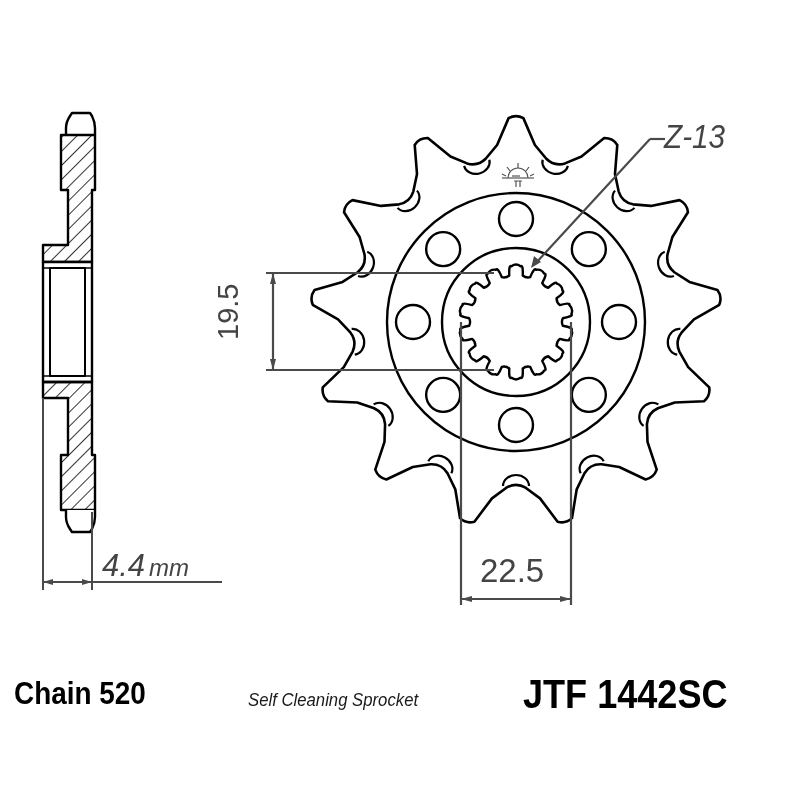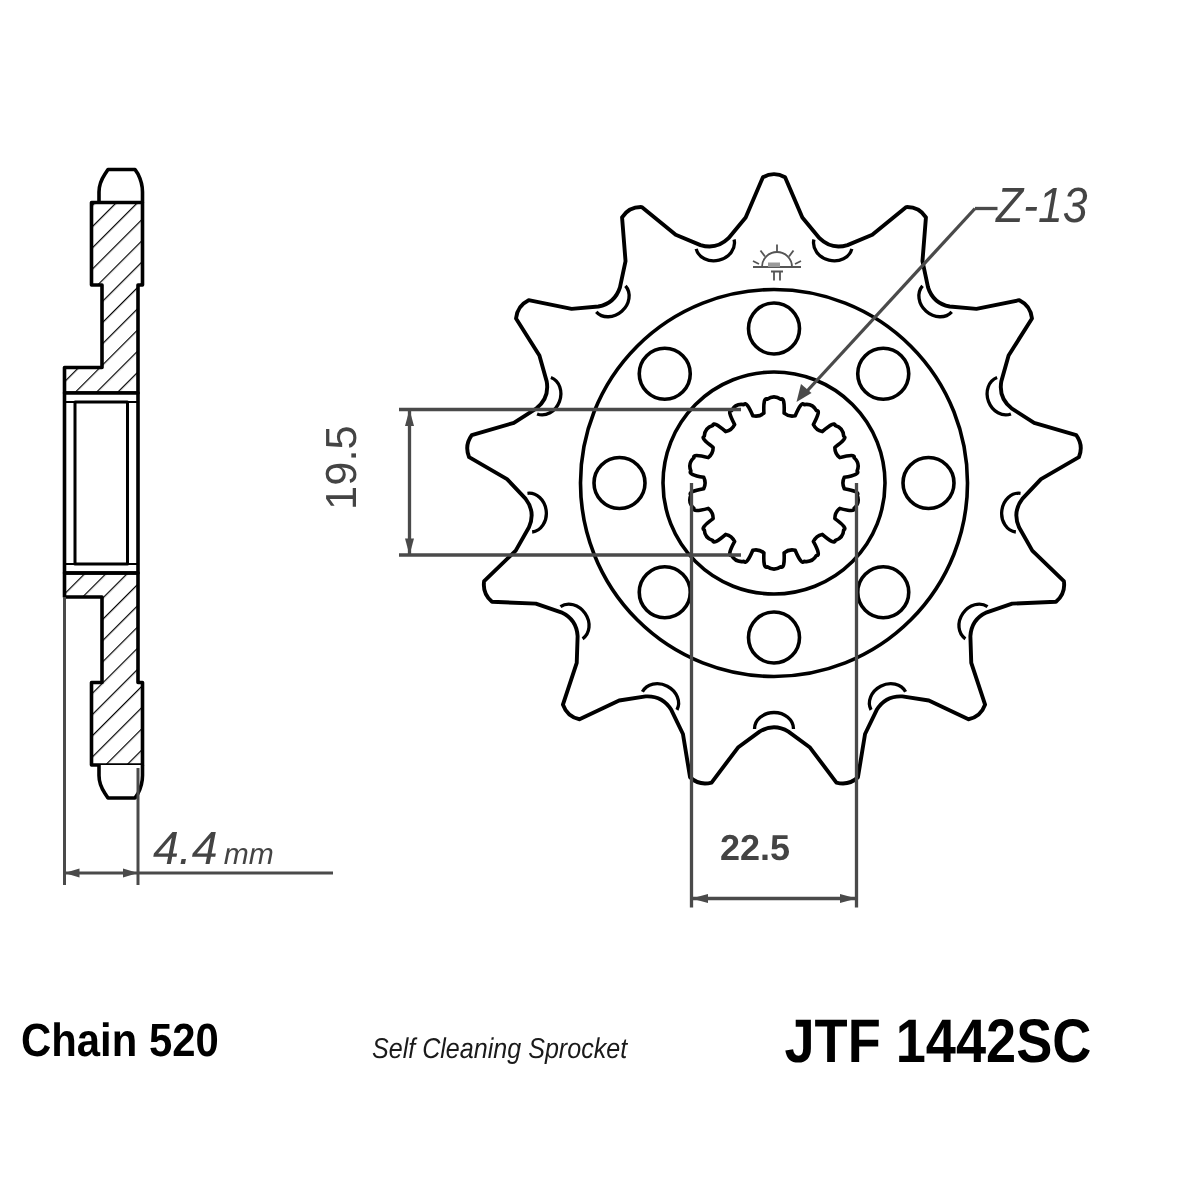--- a/index.html
+++ b/index.html
@@ -5,22 +5,22 @@
     html, body { margin: 0; padding: 0; background: #ffffff; }
     body { width: 800px; height: 800px; position: relative; overflow: hidden; font-family: "Liberation Sans", sans-serif; }
     #drawing { position: absolute; left: 0; top: 0; width: 800px; height: 800px; }
     .label { position: absolute; white-space: nowrap; color: #000; }
     .chain { left: 14px; top: 676px; font-size: 31px; font-weight: bold; font-family: "Liberation Sans", sans-serif; transform: scaleX(0.9); transform-origin: left top; }
     .subtitle { left: 248px; top: 689px; font-size: 19px; font-style: italic; font-family: "Liberation Sans", sans-serif; color: #1a1a1a; transform: scaleX(0.88); transform-origin: left top; }
     .partno { left: 523px; top: 671px; font-size: 41px; font-weight: bold; font-family: "Liberation Sans", sans-serif; transform: scaleX(0.88); transform-origin: left top; }
     .dim { position: absolute; white-space: nowrap; color: #444; font-family: "Liberation Sans", sans-serif; font-style: italic; }
     .dim-z { left: 664px; top: 118px; font-size: 33px; transform: scaleX(0.9); transform-origin: left top; }
     .dim-thick { left: 102px; top: 548px; font-size: 31px; }
-    .dim-thick .unit { font-size: 20px; margin-left: 4px; margin-top: 12px; }
-    .dim-225 { left: 480px; top: 552px; font-size: 24px; font-style: normal; font-weight: bold; }
+    .dim-thick .unit { font-size: 24px; margin-left: 4px; margin-top: 12px; }
+    .dim-225 { left: 480px; top: 552px; font-size: 33px; font-style: normal; }
     .dim-195 { left: 212px; top: 340px; font-size: 29px; font-style: normal; transform: rotate(-90deg); transform-origin: left top; }
   </style>
 </head>
 <body>
 
 <svg id="drawing" viewBox="0 0 800 800" xmlns="http://www.w3.org/2000/svg">
   <defs>
     <pattern id="hatch" patternUnits="userSpaceOnUse" width="10" height="10" patternTransform="rotate(45)">
       <line x1="0" y1="0" x2="0" y2="10" stroke="#000" stroke-width="1.6"></line>
     </pattern>

